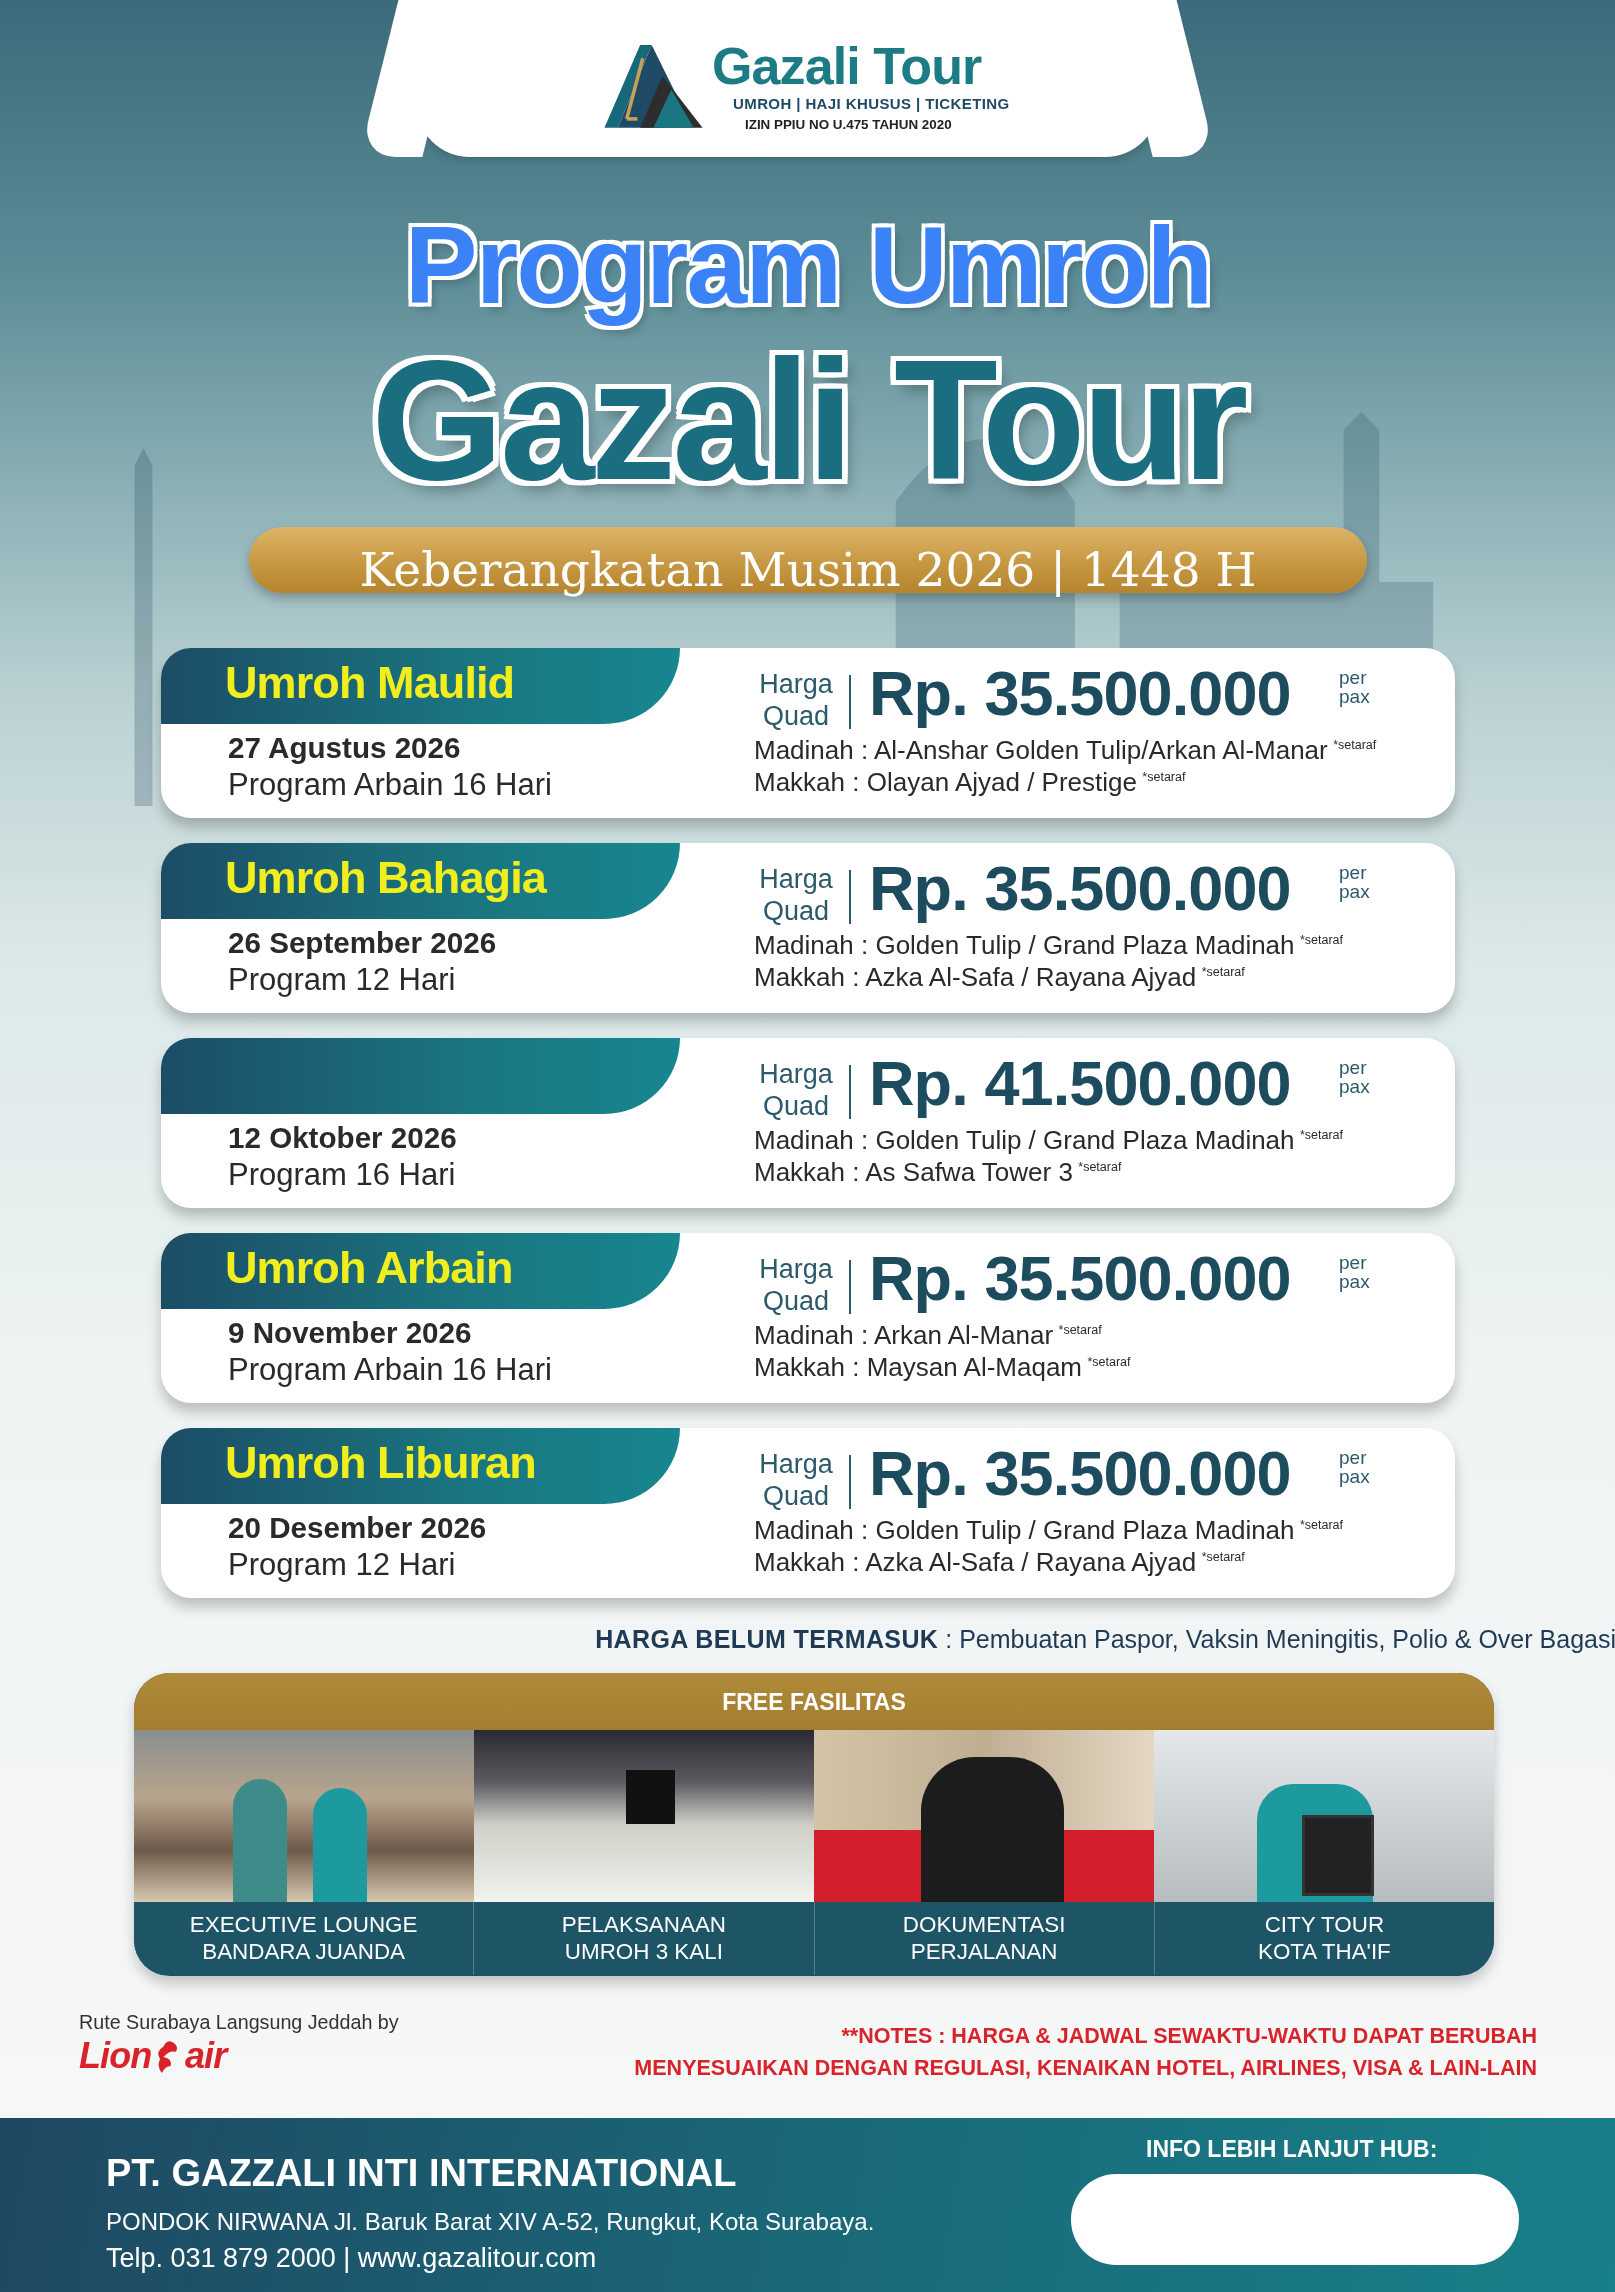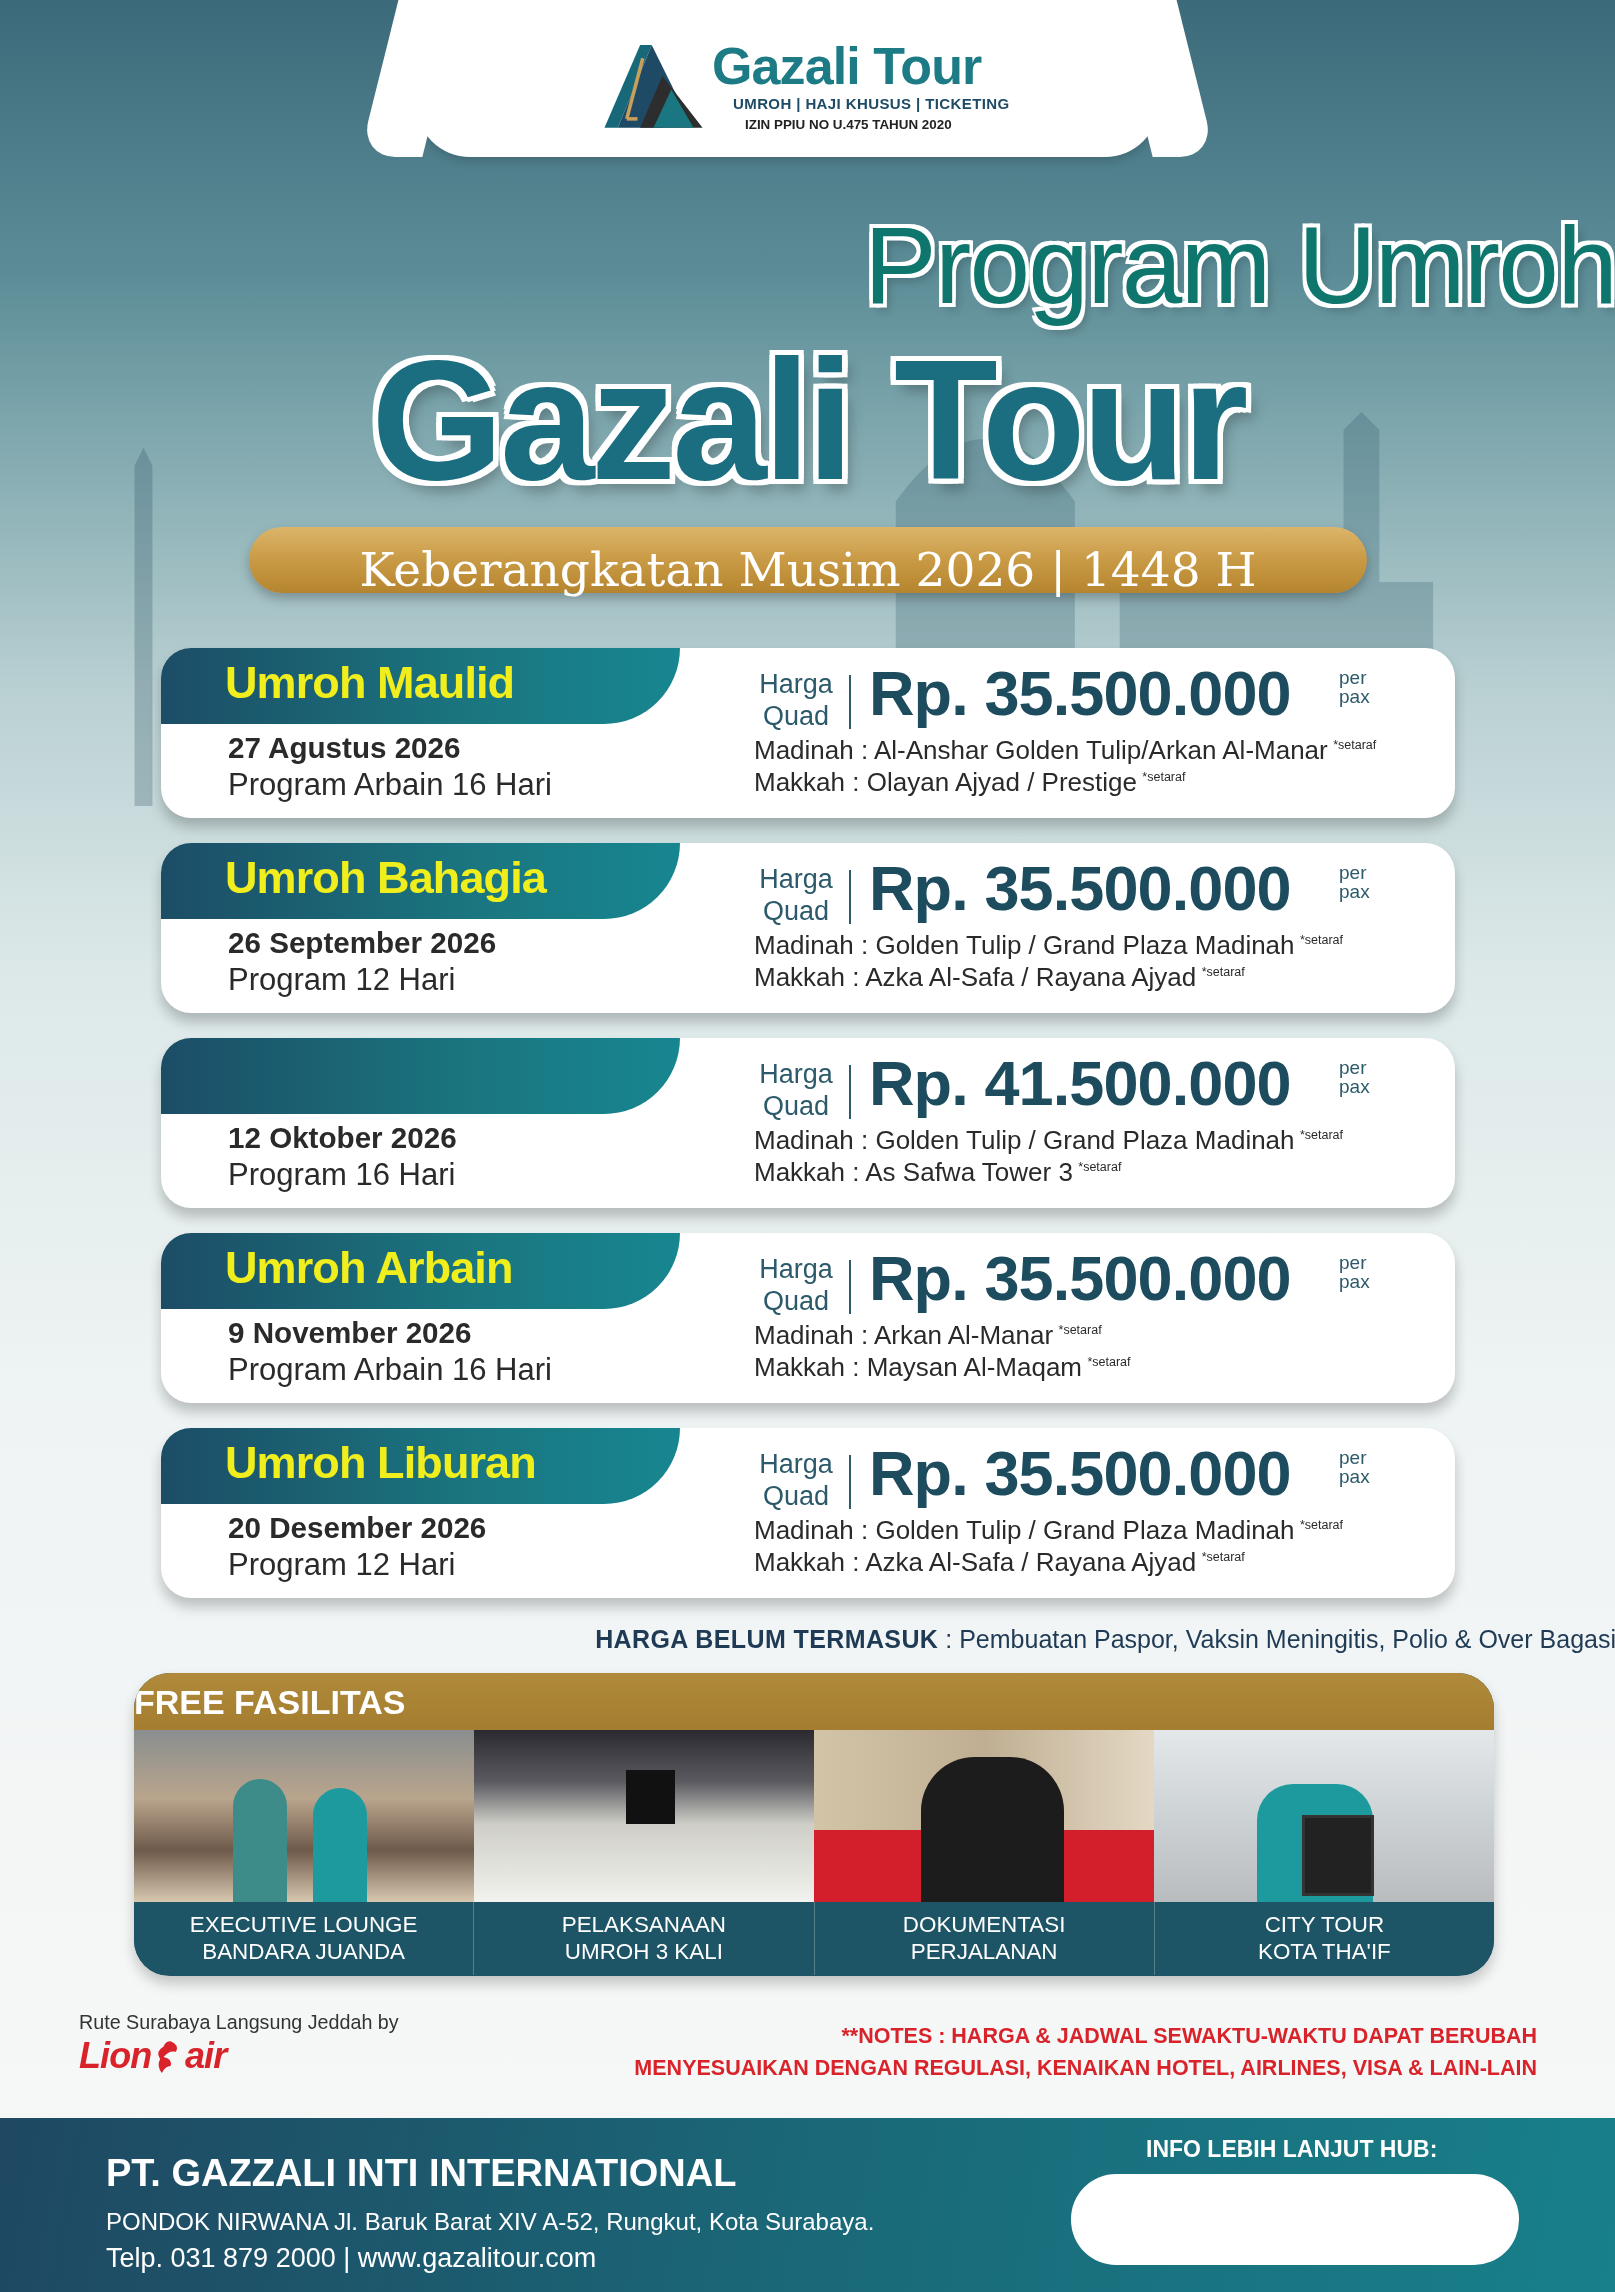--- a/index.html
+++ b/index.html
@@ -10,21 +10,21 @@
 
 .logo-tab{position:absolute;left:416px;top:-9px;width:743px;height:166px;background:#fff;border-radius:0 0 54px 54px;box-shadow:0 3.6px 9px rgba(0,0,0,.15)}
 .logo-tab:before,.logo-tab:after{content:"";position:absolute;top:0;width:63px;height:166px;background:#fff}
 .logo-tab:before{left:-36px;transform:skewX(-14deg);border-radius:0 0 0 36px}
 .logo-tab:after{right:-36px;transform:skewX(14deg);border-radius:0 0 36px 0}
 .logo-mark{position:absolute;left:600px;top:40px;width:107px;height:90px;z-index:2}
 .logo-name{position:absolute;left:712px;top:36px;font-size:52px;font-weight:bold;color:#1d7b86;z-index:2;letter-spacing:-0.9px}
 .logo-tag{position:absolute;left:733px;top:95px;font-size:15px;font-weight:bold;color:#1e4a66;z-index:2;letter-spacing:0.4px}
 .logo-izin{position:absolute;left:745px;top:117px;font-size:13.4px;font-weight:bold;color:#222;z-index:2}
 
-.title1{position:absolute;left:0;width:1616px;top:202px;text-align:right;font-size:109px;font-weight:400;color:#0f766e;
+.title1{position:absolute;left:0;width:1616px;top:202px;text-align:center;font-size:109px;font-weight:700;color:#3b82f6;
  -webkit-text-stroke:2.7px #fff;paint-order:stroke fill;text-shadow:0 0 0 #fff,3.6px 3.6px 0 #fff,-3.6px -3.6px 0 #fff,3.6px -3.6px 0 #fff,-3.6px 3.6px 0 #fff,5.4px 7.2px 9px rgba(0,0,0,.2);letter-spacing:-1.8px}
 .title2{position:absolute;left:0;width:1616px;top:322px;text-align:center;font-size:170px;font-weight:900;
  color:#1b6d80;text-shadow:5.4px 5.4px 0 #fff,-5.4px -5.4px 0 #fff,5.4px -5.4px 0 #fff,-5.4px 5.4px 0 #fff,0 5.4px 0 #fff,0 -5.4px 0 #fff,5.4px 0 0 #fff,-5.4px 0 0 #fff,7.2px 10.7px 12.5px rgba(0,0,0,.25);letter-spacing:-3.6px}
 .season{position:absolute;left:249px;top:527px;width:1118px;height:66px;border-radius:43px;
  background:linear-gradient(180deg,#dcb56a 0%,#c99a45 50%,#b5842e 100%);box-shadow:0 5.4px 10.7px rgba(0,0,0,.25);
  color:#fff;font-family:"DejaVu Serif",serif;font-size:47px;text-align:center;line-height:86px}
 
 .card{position:absolute;left:161px;width:1294px;height:170px;background:#fff;border-radius:30px;box-shadow:0 9px 12.5px rgba(0,0,0,.22);overflow:hidden}
 .card .band{position:absolute;left:0;top:0;width:519px;height:76px;background:linear-gradient(90deg,#1c4d66 0%,#1a7680 60%,#178690 100%);border-radius:0 0 81px 0}
 .card .pname{position:absolute;left:64px;top:9px;font-size:45px;font-weight:bold;color:#f1ee1e;letter-spacing:-0.9px;white-space:nowrap}
@@ -35,21 +35,21 @@
 .card .vbar{position:absolute;left:688px;top:27px;width:1.8px;height:54px;background:#2c5a6a}
 .card .price{position:absolute;left:708px;top:9px;font-size:63px;font-weight:bold;color:#1d4c5e;letter-spacing:-0.9px;white-space:nowrap}
 .card .pax{position:absolute;left:1178px;top:19.7px;font-size:19px;color:#2c5a6a;line-height:19.7px}
 .card .hotel{position:absolute;left:593px;font-size:26px;color:#2a2a2a;white-space:nowrap}
 .card .hotel sup{font-size:12.5px;margin-left:5.4px}
 .card .h1{top:87px}.card .h2{top:119px}
 .excl{position:absolute;left:0;width:1616px;top:1625px;text-align:right;font-size:25px;color:#1e3a55}
 .excl b{font-weight:900;letter-spacing:0.4px}
 
 .fac{position:absolute;left:134px;top:1673px;width:1360px;height:303px;border-radius:36px;overflow:hidden;background:#1e5566;box-shadow:0 7.2px 12.5px rgba(0,0,0,.2)}
-.fac-head{height:57px;background:linear-gradient(180deg,#b08a3a,#a47d30);color:#fff;font-size:34px;font-weight:bold;text-align:left;line-height:59px}
+.fac-head{height:57px;background:linear-gradient(180deg,#b08a3a,#a47d30);color:#fff;font-size:23px;font-weight:bold;text-align:center;line-height:59px}
 .fac-row{display:flex;height:172px}
 .fac-img{flex:1;position:relative;overflow:hidden}
 .fac-img .ph{position:absolute;inset:0}
 .fac-labels{display:flex;height:73px;background:#1e5566}
 .fac-lab{flex:1;color:#fff;font-size:22.4px;text-align:center;line-height:27px;padding-top:9px;border-right:1.8px solid rgba(255,255,255,.25)}
 .fac-lab:last-child{border-right:none}
 
 .route{position:absolute;left:79px;top:2011px;font-size:19.7px;color:#333}
 .lion{position:absolute;left:79px;top:2035px;font-size:36px;font-weight:900;font-style:italic;color:#d9232a;letter-spacing:-0.9px}
 .lion .bird{display:inline-block;width:30px;height:38px;vertical-align:middle;margin:0 1.8px}

